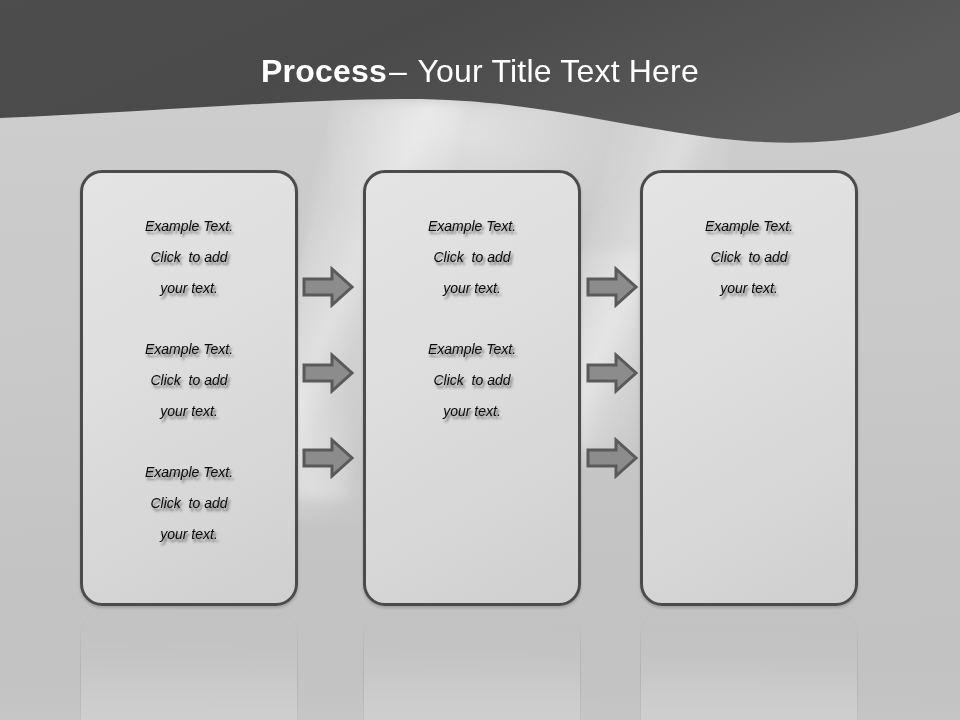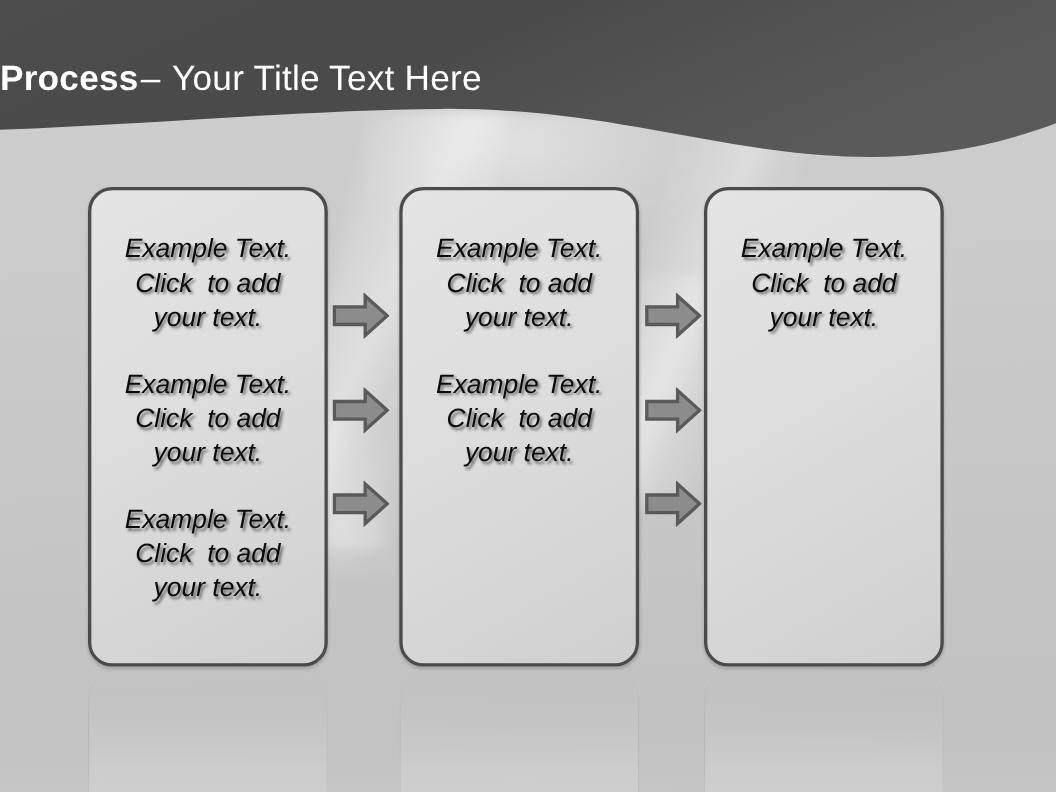--- a/index.html
+++ b/index.html
@@ -73,20 +73,21 @@
   
   .header-wave {
     position: absolute;
     left: 0; top: 0;
     width: 960px; height: 170px;
   }
   .header-title {
     position: absolute;
     left: 0; top: 51px;
     width: 960px;
+    text-align: center;
     color: #ffffff;
     font-size: 32px;
     line-height: 40px;
     letter-spacing: .2px;
     white-space: nowrap;
     z-index: 5;
   }
   .header-title .t-strong { font-weight: bold; }
   .header-title .t-dash   { font-weight: normal; padding: 0 2px; }
   .header-title .t-rest   { font-weight: normal; }
@@ -108,21 +109,21 @@
   #box3 { left: 640px; width: 218px; }
 
   .pbox-inner {
     position: absolute;
     left: 10px; right: 10px; top: 38px;
     text-align: center;
   }
 
   .tblock {
     font-style: italic;
-    font-size: 24px;
+    font-size: 14px;
     line-height: 31px;
     color: #0b0b0b;
     text-shadow: 2px 2.5px 2.5px rgba(40,40,40,0.62);
     margin-bottom: 30px;
     white-space: pre-wrap;
   }
   .tblock:last-child { margin-bottom: 0; }
 
   
   .arrow {

